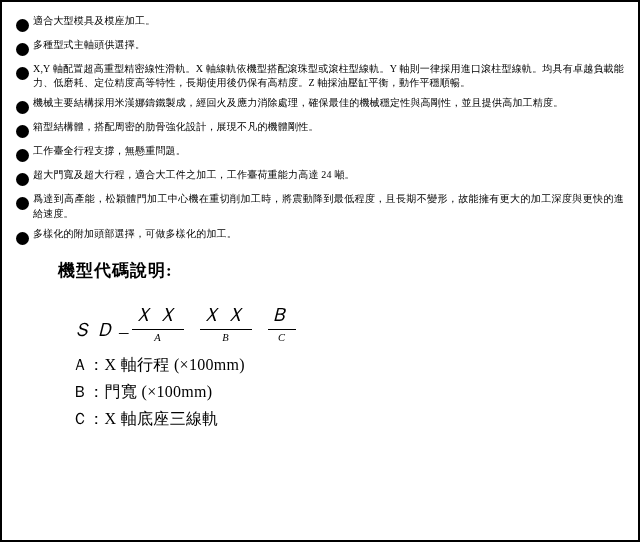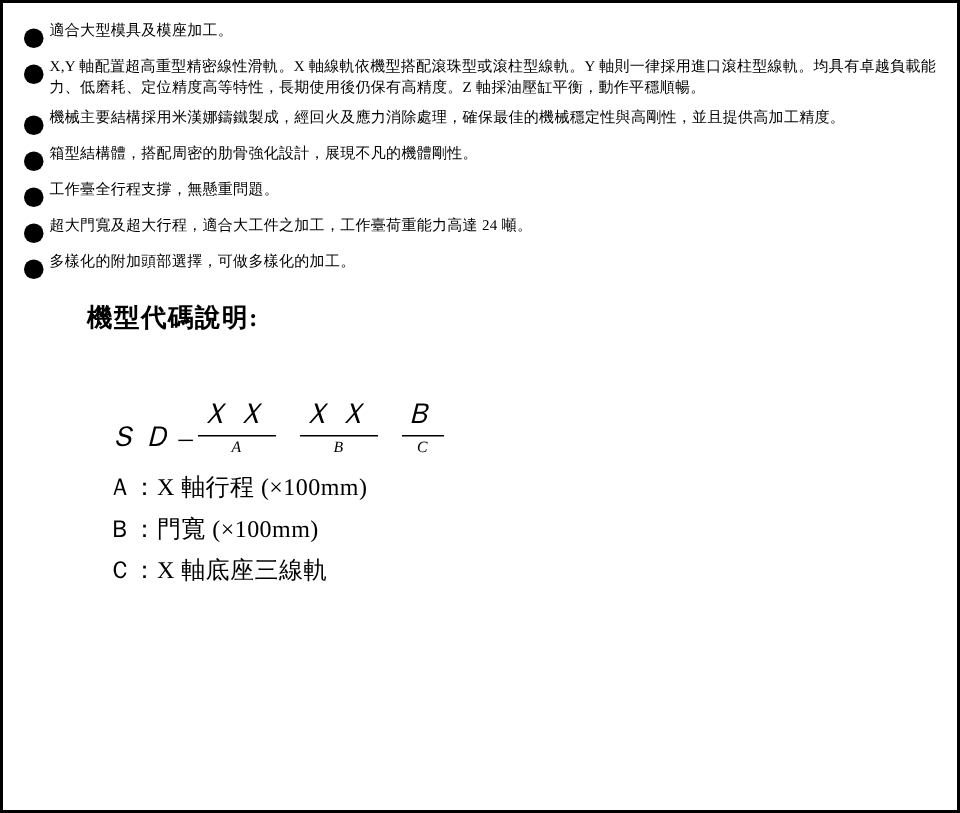--- a/index.html
+++ b/index.html
@@ -78,21 +78,20 @@
   .code-group {
     display: inline-block;
     text-align: center;
     margin-right: 16px;
   }
   .code-chars {
     display: block;
     border-bottom: 1.5px solid #000;
     letter-spacing: 5px;
     padding: 0 2px 1px 2px;
-    margin-top: 20px;
   }
   .code-label {
     display: block;
     font-size: 10.5px;
     letter-spacing: 0;
     margin-top: 2px;
   }
   .legend {
     margin-top: 8px;
     padding-left: 14px;
@@ -108,37 +107,45 @@
 
 <div class="page">
 
   <ul class="bullet-list">
     <li class="bullet-item">
       <span class="bullet-dot"></span>
       <span class="bullet-text">適合大型模具及模座加工。</span>
     </li>
     <li class="bullet-item">
       <span class="bullet-dot"></span>
+      <span class="bullet-text">多種型式主軸頭供選擇。</span>
+    </li>
+    <li class="bullet-item">
+      <span class="bullet-dot"></span>
       <span class="bullet-text">X,Y 軸配置超高重型精密線性滑軌。X 軸線軌依機型搭配滾珠型或滾柱型線軌。Y 軸則一律採用進口滾柱型線軌。均具有卓越負載能力、低磨耗、定位精度高等特性，長期使用後仍保有高精度。Z 軸採油壓缸平衡，動作平穩順暢。</span>
     </li>
     <li class="bullet-item">
       <span class="bullet-dot"></span>
       <span class="bullet-text">機械主要結構採用米漢娜鑄鐵製成，經回火及應力消除處理，確保最佳的機械穩定性與高剛性，並且提供高加工精度。</span>
     </li>
     <li class="bullet-item">
       <span class="bullet-dot"></span>
       <span class="bullet-text">箱型結構體，搭配周密的肋骨強化設計，展現不凡的機體剛性。</span>
     </li>
     <li class="bullet-item">
       <span class="bullet-dot"></span>
       <span class="bullet-text">工作臺全行程支撐，無懸重問題。</span>
     </li>
     <li class="bullet-item">
       <span class="bullet-dot"></span>
       <span class="bullet-text">超大門寬及超大行程，適合大工件之加工，工作臺荷重能力高達 24 噸。</span>
+    </li>
+    <li class="bullet-item">
+      <span class="bullet-dot"></span>
+      <span class="bullet-text">爲達到高產能，松穎體門加工中心機在重切削加工時，將震動降到最低程度，且長期不變形，故能擁有更大的加工深度與更快的進給速度。</span>
     </li>
     <li class="bullet-item">
       <span class="bullet-dot"></span>
       <span class="bullet-text">多樣化的附加頭部選擇，可做多樣化的加工。</span>
     </li>
   </ul>
 
   <div class="model-section">
     <div class="model-title">機型代碼說明:</div>
 

